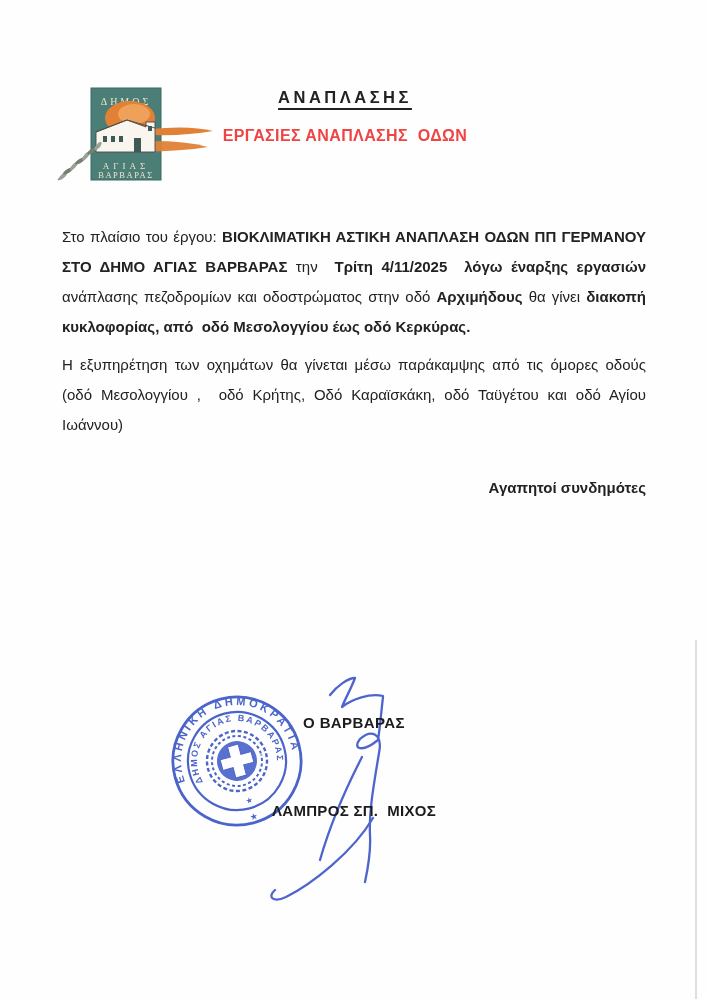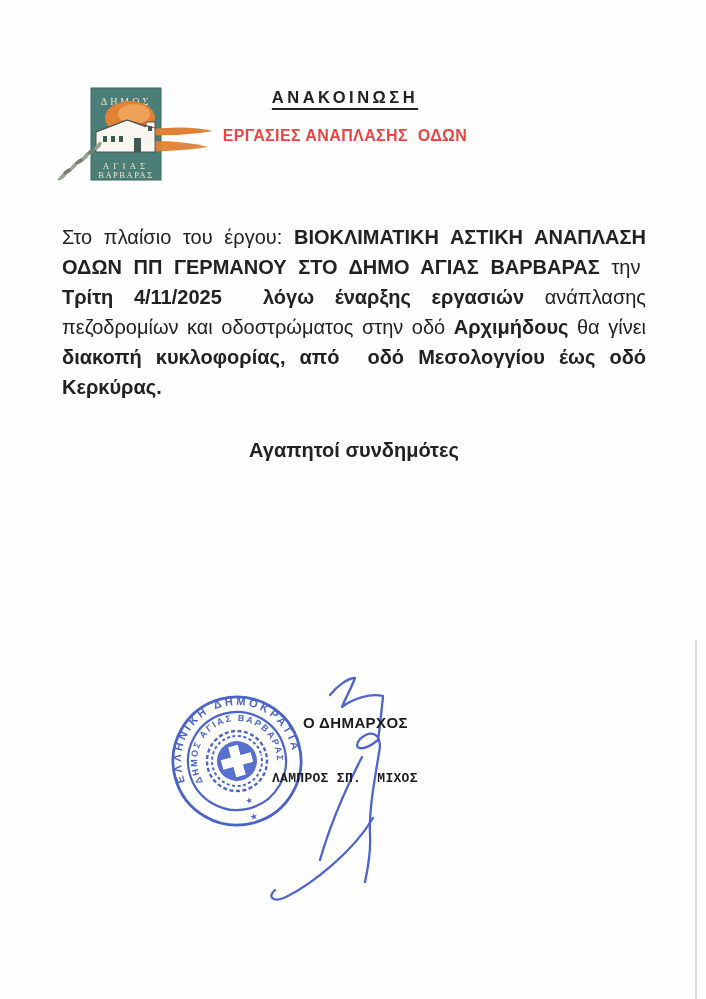--- a/index.html
+++ b/index.html
@@ -14,36 +14,36 @@
     font-size:16.5px;font-weight:bold;letter-spacing:3.5px;color:#222;
     text-decoration:underline;text-underline-offset:5px;text-decoration-thickness:1.5px;
   }
   .subtitle{
     position:absolute;left:200px;top:127px;width:290px;text-align:center;
     font-size:16px;font-weight:bold;letter-spacing:.4px;color:#ef4444;
   }
   
   .body-text{
     position:absolute;left:62px;top:222px;width:584px;
-    font-size:20px;line-height:30px;text-align:justify;color:#222;
+    font-size:15px;line-height:30px;text-align:justify;color:#222;
   }
   .body-text p{margin:0;}
   .p2{margin-top:8px !important;}
   .p3{margin-top:20px !important;}
-  .p4{margin-top:33px !important;text-align:center;}
+  .p4{margin-top:33px !important;text-align:right;}
   .b{font-weight:bold;}
   
   .sig-overlay{position:absolute;left:0;top:0;width:706px;height:999px;pointer-events:none;}
   .mayor-role{
     position:absolute;left:303px;top:714px;font-size:15px;font-weight:bold;
     letter-spacing:.4px;color:#1c1c1c;z-index:3;
   }
   .mayor-name{
-    position:absolute;left:272px;top:771px;font-size:13px;font-weight:bold;
-    letter-spacing:.3px;color:#1c1c1c;z-index:3;font-family:Liberation Mono, monospace;
+    position:absolute;left:272px;top:802px;font-size:15px;font-weight:bold;
+    letter-spacing:.3px;color:#1c1c1c;z-index:3;
   }
   .scan-line{position:absolute;left:695px;top:640px;width:2px;height:359px;background:#d4d7de;opacity:.8;}
 </style>
 </head>
 <body>
 
 <div class="page">
 
   <svg class="logo-svg" viewBox="0 0 200 112">
     <rect x="41" y="4" width="70" height="92" fill="#4b7e76" stroke="#3a6a62" stroke-width="1"></rect>
@@ -76,25 +76,26 @@
       <ellipse cx="24" cy="82" rx="5.5" ry="2" fill="#98a296" transform="rotate(-48 24 82)"></ellipse>
       <ellipse cx="30" cy="77" rx="5.5" ry="2" fill="#76806f" transform="rotate(-32 30 77)"></ellipse>
       <ellipse cx="36" cy="72" rx="5.5" ry="2" fill="#98a296" transform="rotate(-50 36 72)"></ellipse>
       <ellipse cx="42" cy="67" rx="5.5" ry="2" fill="#76806f" transform="rotate(-34 42 67)"></ellipse>
       <ellipse cx="48" cy="62" rx="5" ry="1.9" fill="#98a296" transform="rotate(-50 48 62)"></ellipse>
     </g>
     <text x="76" y="85" text-anchor="middle" font-family="Liberation Serif, serif" font-size="9" letter-spacing="4" fill="#ece5cc">ΑΓΙΑΣ</text>
     <text x="76" y="94" text-anchor="middle" font-family="Liberation Serif, serif" font-size="8.5" letter-spacing="1.5" fill="#ece5cc">ΒΑΡΒΑΡΑΣ</text>
   </svg>
 
-  <div class="title">ΑΝΑΚΟΙΝΩΣΗ</div>
+  <div class="title">ΑΝΑΠΛΑΣΗΣ</div>
   <div class="subtitle">ΕΡΓΑΣΙΕΣ ΑΝΑΠΛΑΣΗΣ&nbsp; ΟΔΩΝ</div>
 
   <div class="body-text">
     <p class="p1"><span>Στο πλαίσιο του έργου: </span><span class="b">ΒΙΟΚΛΙΜΑΤΙΚΗ ΑΣΤΙΚΗ ΑΝΑΠΛΑΣΗ ΟΔΩΝ ΠΠ ΓΕΡΜΑΝΟΥ ΣΤΟ ΔΗΜΟ ΑΓΙΑΣ ΒΑΡΒΑΡΑΣ </span><span>την&nbsp; </span><span class="b">Τρίτη 4/11/2025&nbsp; λόγω έναρξης εργασιών </span><span>ανάπλασης πεζοδρομίων και οδοστρώματος στην οδό </span><span class="b">Αρχιμήδους</span><span> θα γίνει </span><span class="b">διακοπή κυκλοφορίας, από&nbsp; οδό Μεσολογγίου έως οδό Κερκύρας.</span></p>
+    <p class="p2">Η εξυπηρέτηση των οχημάτων θα γίνεται μέσω παράκαμψης από τις όμορες οδούς (οδό Μεσολογγίου ,&nbsp; οδό Κρήτης, Οδό Καραϊσκάκη, οδό Ταϋγέτου και οδό Αγίου Ιωάννου)</p>
     <p class="p4"><span class="b">Αγαπητοί συνδημότες</span><br></p>
   </div>
 
   <svg class="sig-overlay" viewBox="0 0 706 999">
 
     <g transform="translate(237,761) rotate(-15)" opacity="0.92">
       <circle cx="0" cy="0" r="64" fill="none" stroke="#3c57c5" stroke-width="2.8"></circle>
       <circle cx="0" cy="0" r="49" fill="none" stroke="#3c57c5" stroke-width="2.2"></circle>
       <defs>
         <path id="outer-arc" d="M -42.9 36 A 56 56 0 1 1 42.9 36" fill="none"></path>
@@ -122,17 +123,17 @@
     </g>
 
     <g fill="none" stroke="#3a55c8" stroke-width="2.3" stroke-linecap="round" stroke-linejoin="round" opacity="0.9">
       <path d="M 330 695 C 337 686 348 678 355 678 C 351 689 345 699 342 707 C 352 699 370 693 383 696"></path>
       <path d="M 383 697 C 381 714 380 728 378 740 C 362 753 352 749 360 739 C 371 729 383 733 379 753 C 373 789 369 812 370 835 C 371 852 368 868 365 882"></path>
       <path d="M 373 818 C 353 852 312 884 286 897 C 273 903 267 897 275 890"></path>
       <path d="M 362 757 C 345 790 330 825 320 860"></path>
     </g>
   </svg>
 
-  <div class="mayor-role">Ο ΔΗΜΑΡΧΟΣ</div>
+  <div class="mayor-role">Ο ΒΑΡΒΑΡΑΣ</div>
   <div class="mayor-name">ΛΑΜΠΡΟΣ ΣΠ.&nbsp; ΜΙΧΟΣ</div>
 
   <div class="scan-line"></div>
 </div>
 
 </body></html>

